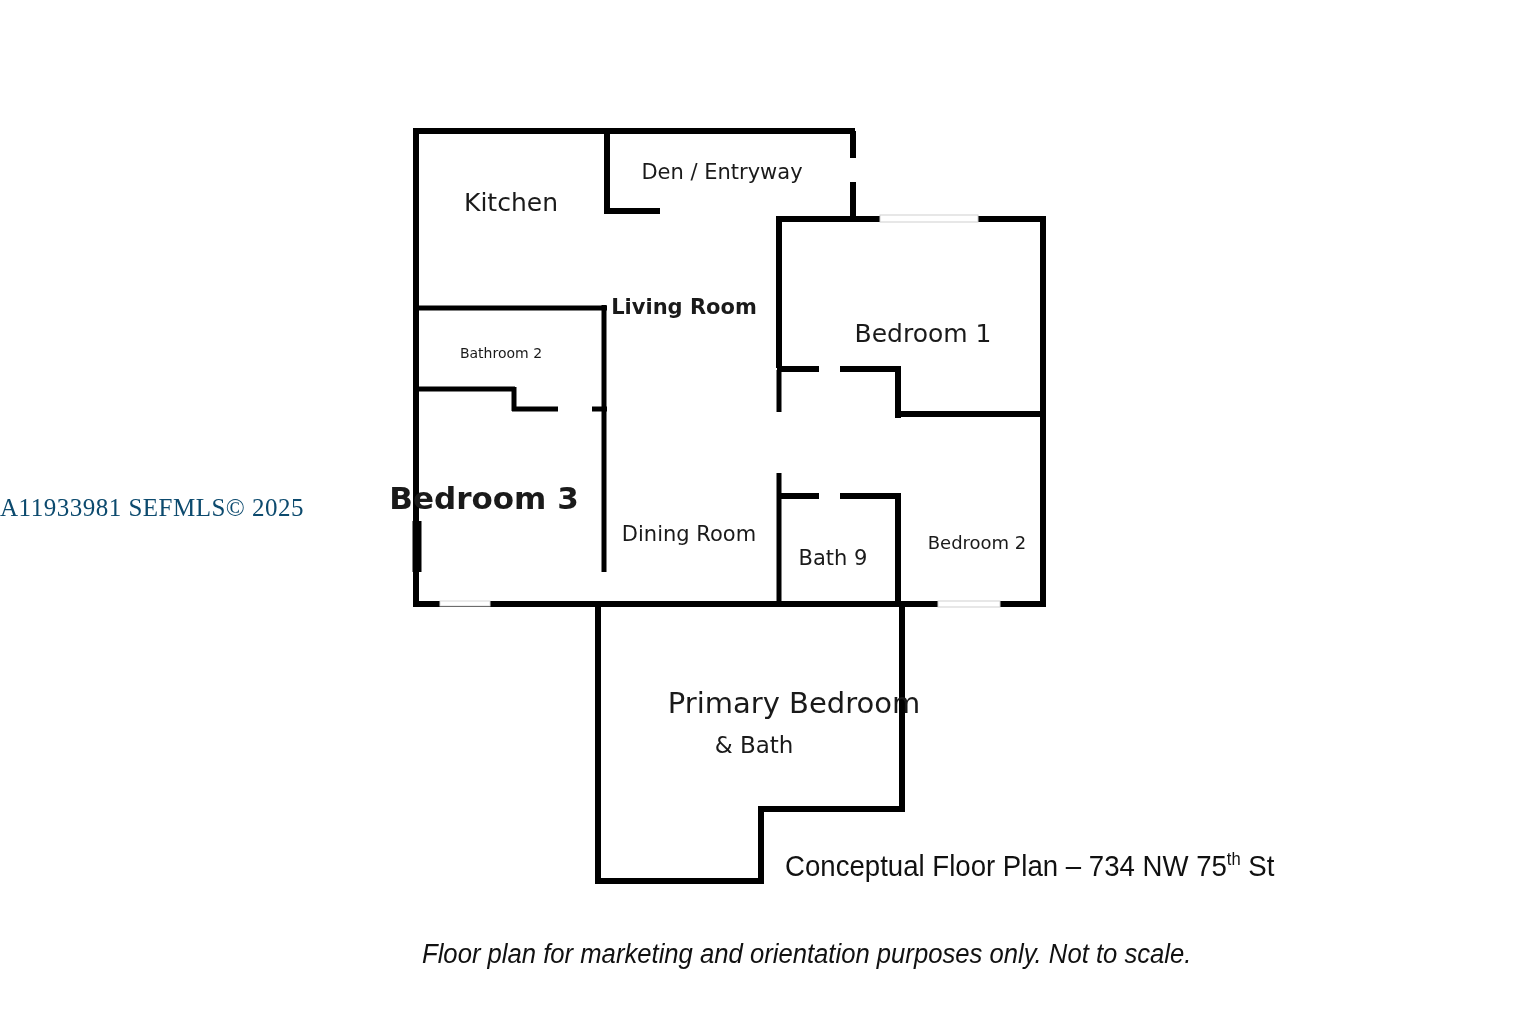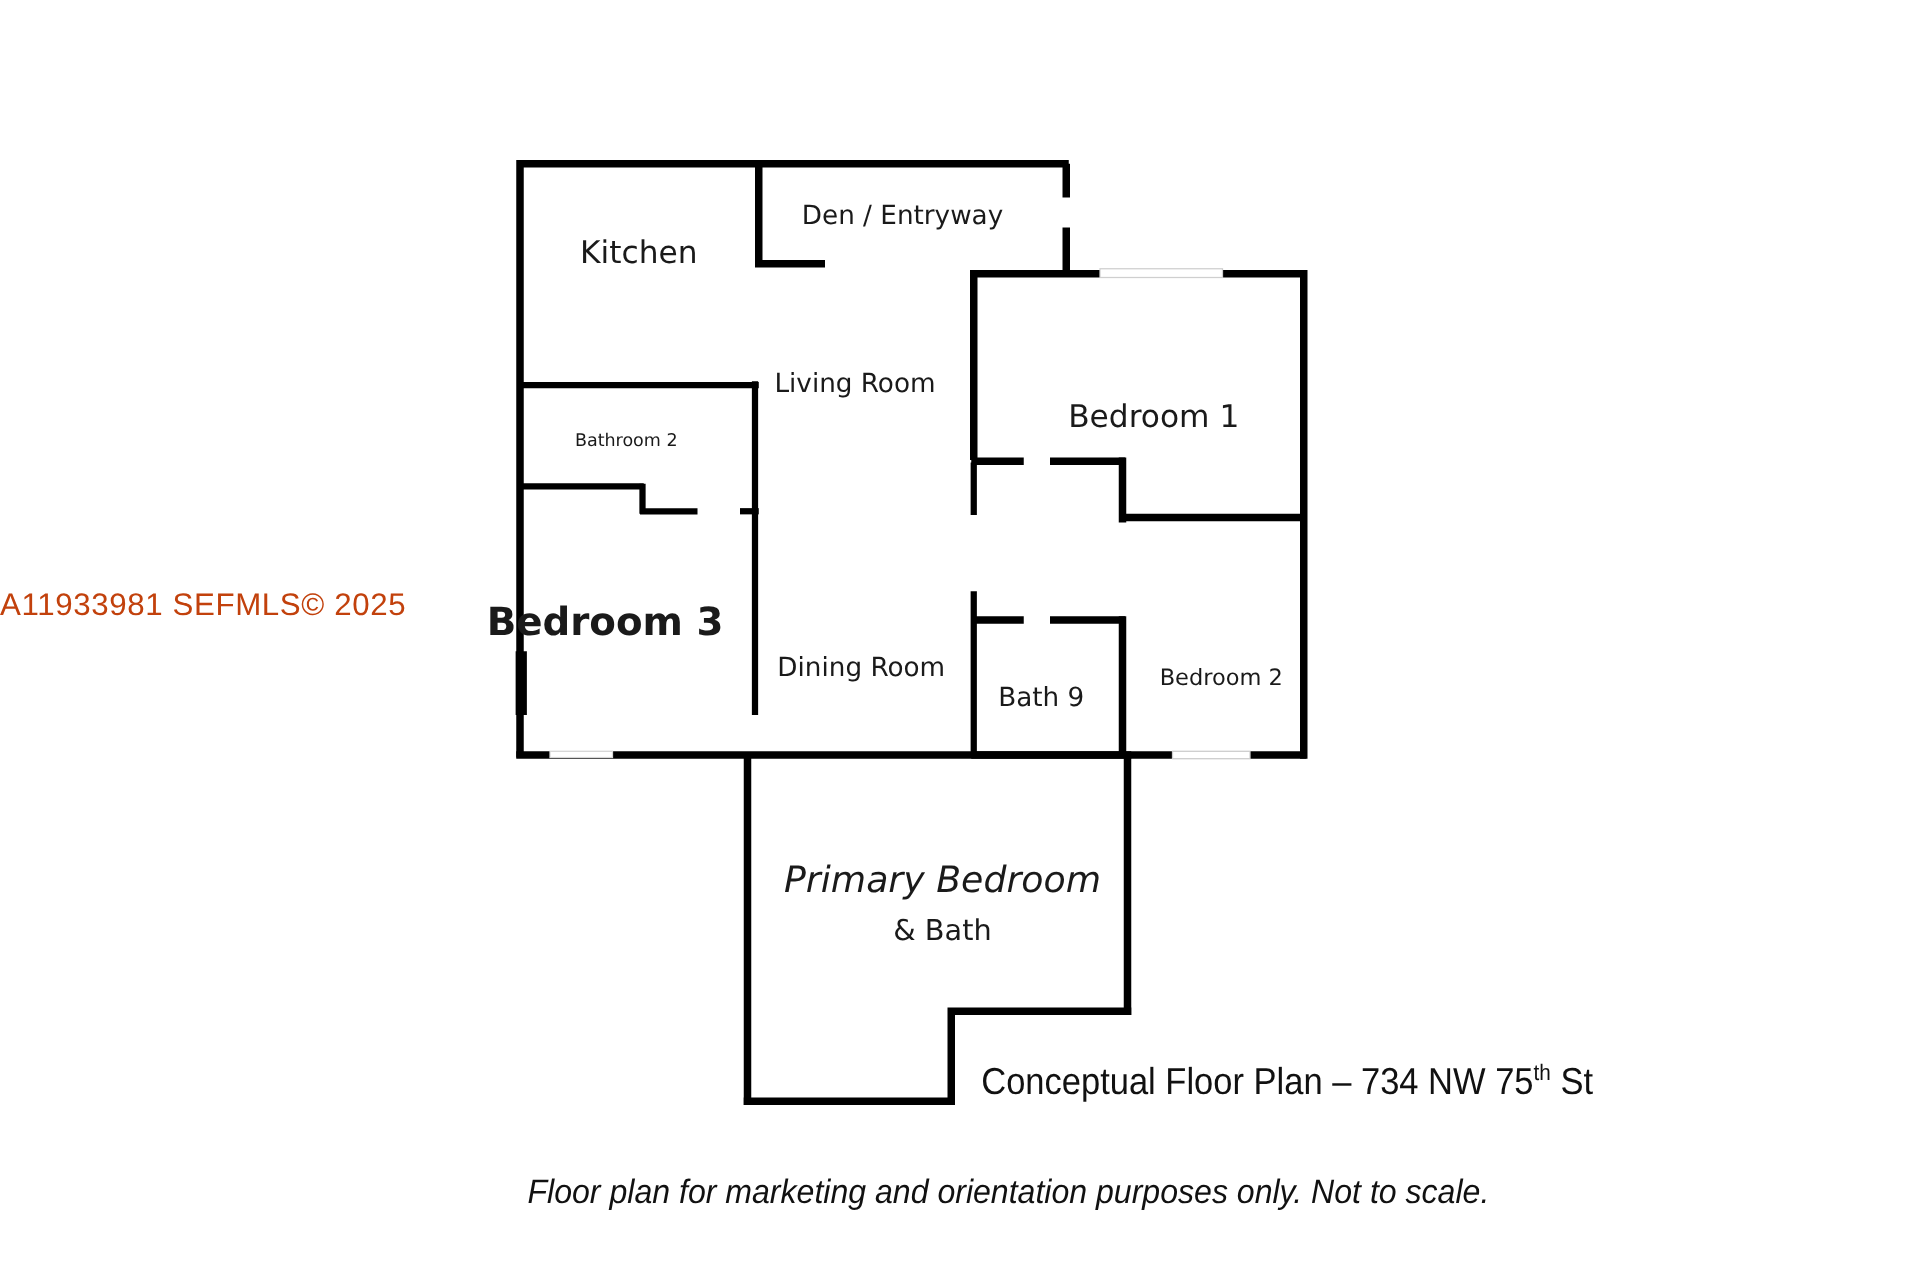--- a/index.html
+++ b/index.html
@@ -21,49 +21,49 @@
     position: absolute;
     left: 0;
     top: 0;
     width: 1536px;
     height: 1024px;
   }
 
   .watermark {
     position: absolute;
     left: 0px;
-    top: 470px;
-    font-family: Liberation Sans, sans-serif;
+    top: 494px;
+    font-family: Liberation Serif, serif;
     font-size: 25px;
     letter-spacing: 0.5px;
-    color: #c2410c;
+    color: #0c4a6e;
     white-space: nowrap;
     user-select: none;
   }
 
   .room-label {
     position: absolute;
     font-family: "DejaVu Sans", sans-serif;
     color: #1a1a1a;
     white-space: nowrap;
     transform: translate(-50%, -50%);
     text-align: center;
     line-height: 1.15;
   }
 
   .lbl-kitchen      { left: 511px; top: 203px; font-size: 25px; }
   .lbl-den          { left: 722px; top: 172px; font-size: 21px; }
-  .lbl-living       { left: 684px; top: 307px; font-size: 21px; }
+  .lbl-living       { left: 684px; top: 307px; font-size: 21px; font-weight: bold; }
   .lbl-bathroom2    { left: 501px; top: 353px; font-size: 14px; }
   .lbl-bedroom3     { left: 484px; top: 499px; font-size: 31px; font-weight: bold; }
   .lbl-dining       { left: 689px; top: 534px; font-size: 21px; }
   .lbl-bedroom1     { left: 923px; top: 310px; font-size: 25px; margin-top: 24px; }
   .lbl-bath1        { left: 833px; top: 558px; font-size: 21px; }
   .lbl-bedroom2     { left: 977px; top: 543px; font-size: 18px; }
-  .lbl-primary      { left: 754px; top: 704px; font-size: 29px; font-style: italic; }
+  .lbl-primary      { left: 794px; top: 704px; font-size: 29px; }
   .lbl-primary-sub  { left: 754px; top: 745px; font-size: 23px; }
 
   .plan-title {
     position: absolute;
     left: 785px;
     top: 866px;
     font-family: "Liberation Sans", sans-serif;
     font-size: 30px;
     font-stretch: condensed;
     color: #111111;

